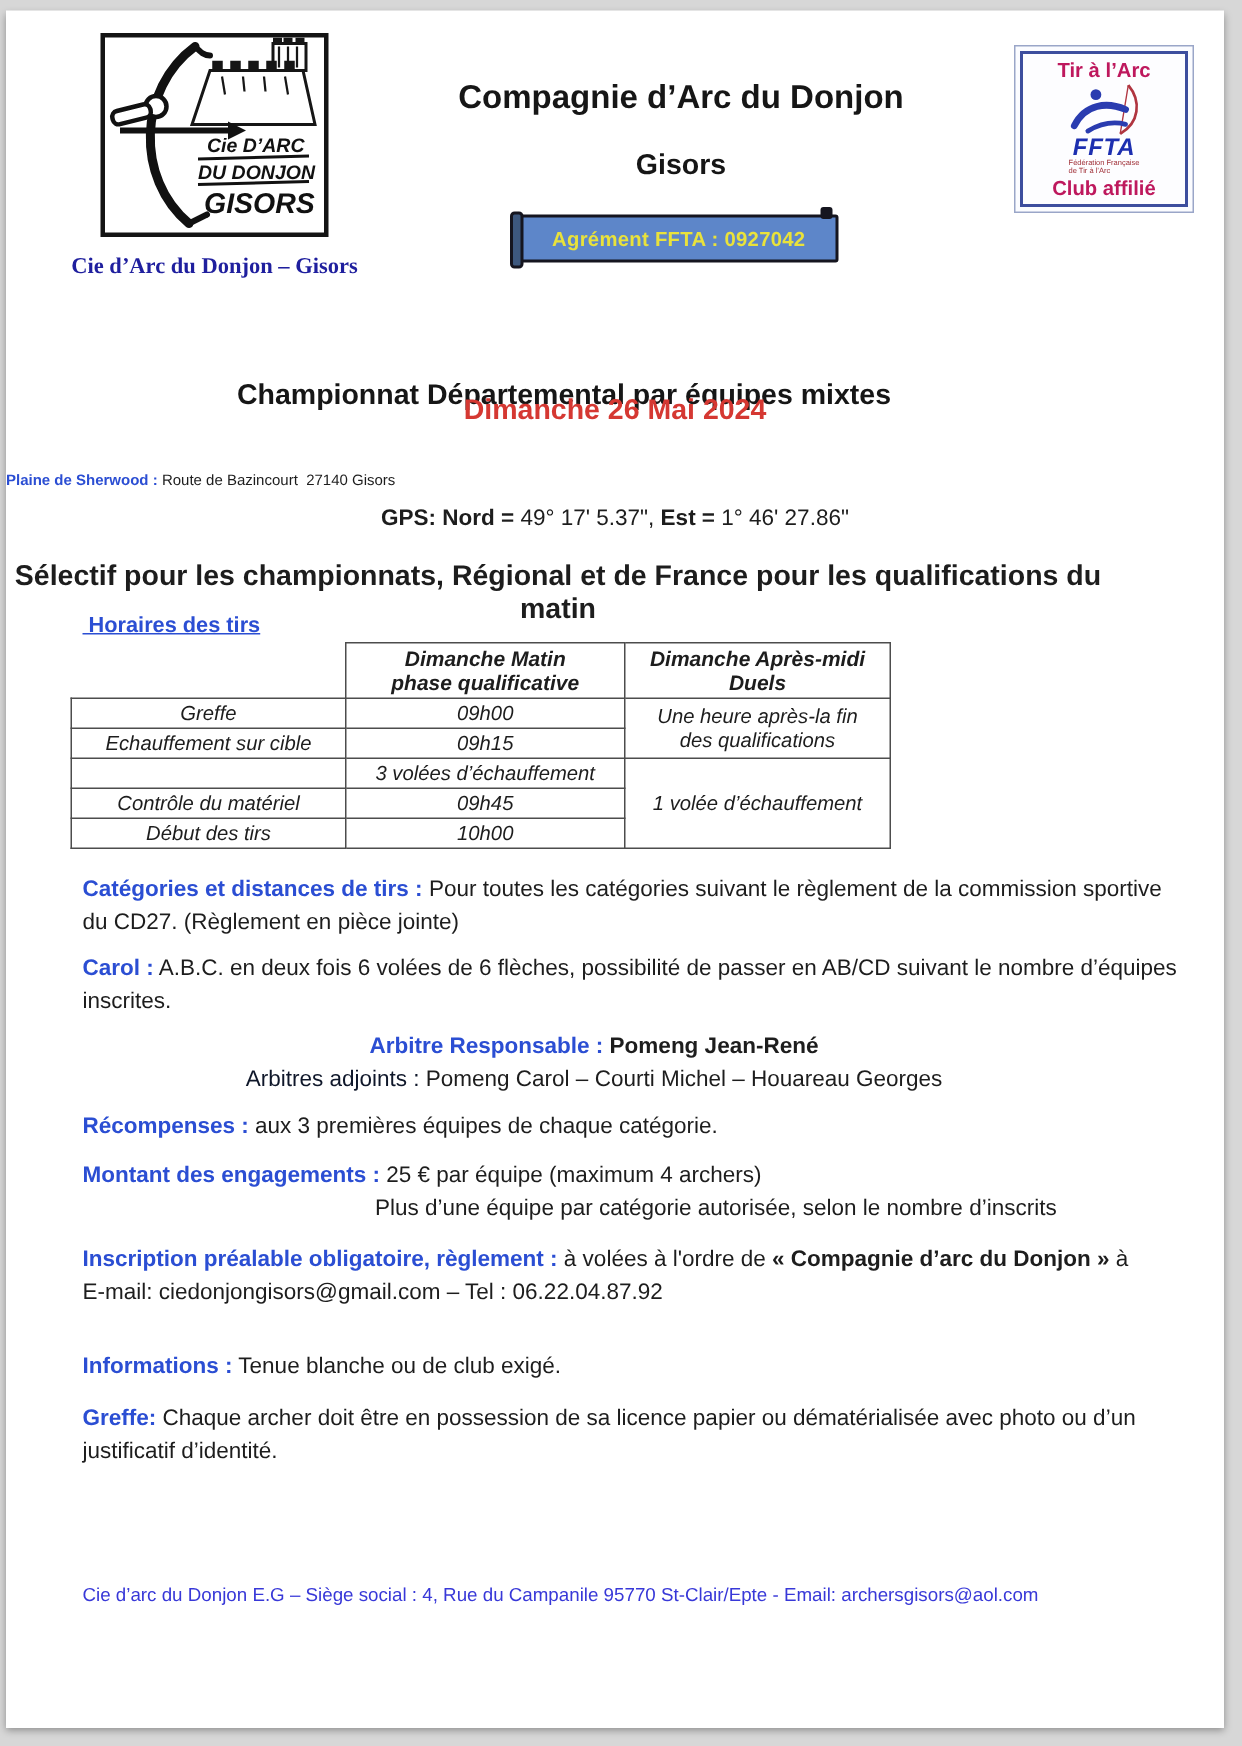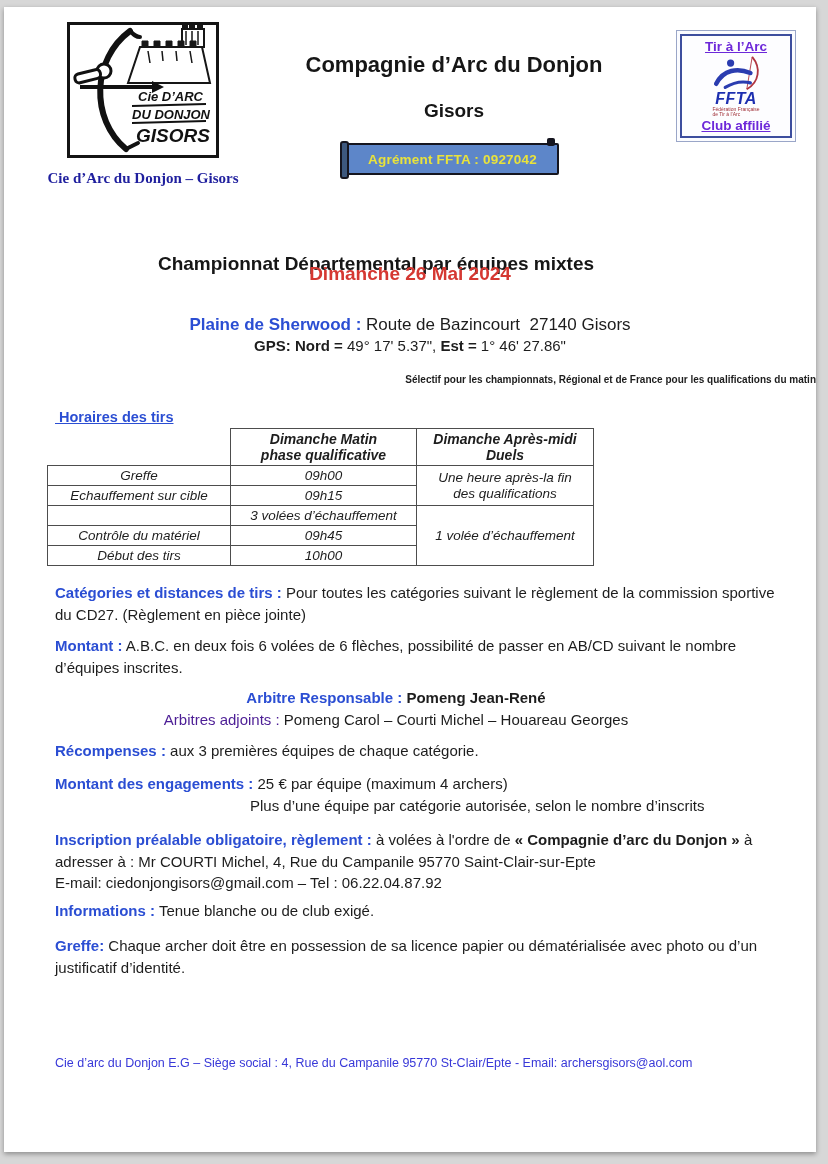--- a/index.html
+++ b/index.html
@@ -51,39 +51,39 @@
 
   .ffta-box {
     left:672px; top:23px; width:120px; height:112px;
     border:1px solid #9aa6c8; background:#fbfcff; padding:3px; box-sizing:border-box;
   }
   .ffta-inner {
     width:100%; height:100%; border:2px solid #3d4e9e; box-sizing:border-box;
     display:flex; flex-direction:column; align-items:center; justify-content:space-between;
     padding:3px 0; background:#fdfdff;
   }
-  .ffta-top, .ffta-bottom { font-size:13.5px; font-weight:bold; color:#6d28d9;text-decoration:underline; }
+  .ffta-top, .ffta-bottom { font-size:13.5px; font-weight:bold; color:#be185d; }
   .ffta-mid { display:flex; flex-direction:column; align-items:center; line-height:1; }
   .ffta-name { font-size:16px; font-weight:bold; font-style:italic; color:#1d2fb0; letter-spacing:.5px; }
   .ffta-small { font-size:5px; color:#a03038; text-align:left; width:100%; line-height:5px; }
 
   
   .event-title { left:0; top:230px; width:744px; text-align:center;
     font-size:19px; font-weight:bold; color:#161616;margin-top:16px; }
   .event-date  { left:0; top:256px; width:812px; text-align:center;
     font-size:19px; font-weight:bold; color:#d53832; }
-  .venue-line  { left:0; top:308px; width:812px; text-align:center;
-    font-size:17px; color:#1d1d1d; }
+  .venue-line  { left:0; top:308px; width:812px; text-align:left;
+    font-size:10px; color:#1d1d1d; }
   .gps-line    { left:0; top:330px; width:812px; text-align:center;
     font-size:15px; color:#1d1d1d; }
-  .selective   { left:0; top:367px; width:812px; text-align:right;
-    font-size:10px; font-weight:bold; color:#1d1d1d; }
+  .selective   { left:0; top:367px; width:736px; text-align:center;
+    font-size:19px; font-weight:bold; color:#1d1d1d; }
 
   .blue-label { color:#2b4ed3; font-weight:bold; }
-  .blue-plain { color:#4c1d95; }
+  .blue-plain { color:#0f172a; }
 
   
   .sched-heading {
     left:51px; top:402px; font-size:14.5px; font-weight:bold; color:#2b4ed3;
     text-decoration:underline; white-space:pre;
   }
   .sched { left:43px; top:421px; border-collapse:collapse; table-layout:fixed;font-style:italic; }
   .sched td, .sched th {
     border:1px solid #4d4d4d; text-align:center; vertical-align:middle;
     font-size:13.5px; color:#1d1d1d; padding:0 2px; line-height:16px;
@@ -231,21 +231,21 @@
       <td>10h00</td>
     </tr>
   </tbody>
     </table>
 
   <div class="abs section sec-categories">
     <span class="blue-label">Catégories et distances de tirs :</span><span> Pour toutes les catégories suivant le règlement de la commission sportive du CD27. (Règlement en pièce jointe)</span>
   </div>
 
   <div class="abs section sec-rythme">
-    <span class="blue-label">Montant :</span><span> A.B.C. en deux fois 6 volées de 6 flèches, possibilité de passer en AB/CD suivant le nombre d’équipes inscrites.</span>
+    <span class="blue-label">Carol :</span><span> A.B.C. en deux fois 6 volées de 6 flèches, possibilité de passer en AB/CD suivant le nombre d’équipes inscrites.</span>
   </div>
 
   <div class="abs sec-arbitres">
     <div>
       <span class="blue-label">Arbitre Responsable : </span><b>Pomeng Jean-René</b>
     </div>
     <div>
       <span class="blue-plain">Arbitres adjoints : </span><span>Pomeng Carol – Courti Michel – Houareau Georges</span>
     </div>
   </div>
@@ -258,21 +258,20 @@
     <div>
       <span class="blue-label">Montant des engagements :</span><span> 25 € par équipe (maximum 4 archers)</span>
     </div>
     <div class="montant-line2">Plus d’une équipe par catégorie autorisée, selon le nombre d’inscrits</div>
   </div>
 
   <div class="abs section sec-inscription">
     <div>
       <span class="blue-label">Inscription préalable obligatoire, règlement :</span><span> à volées à l'ordre de </span><b>« Compagnie d’arc du Donjon »</b><span> à</span>
     </div>
-    <div>adresser à : Mr COURTI Michel, 4, Rue du Campanile 95770 Saint-Clair-sur-Epte</div>
     <div>E-mail: ciedonjongisors@gmail.com – Tel : 06.22.04.87.92</div>
   </div>
 
   <div class="abs section sec-infos">
     <span class="blue-label">Informations :</span><span> Tenue blanche ou de club exigé.</span>
   </div>
 
   <div class="abs section sec-greffe">
     <span class="blue-label">Greffe:</span><span> Chaque archer doit être en possession de sa licence papier ou dématérialisée avec photo ou d’un justificatif d’identité.</span>
   </div>

